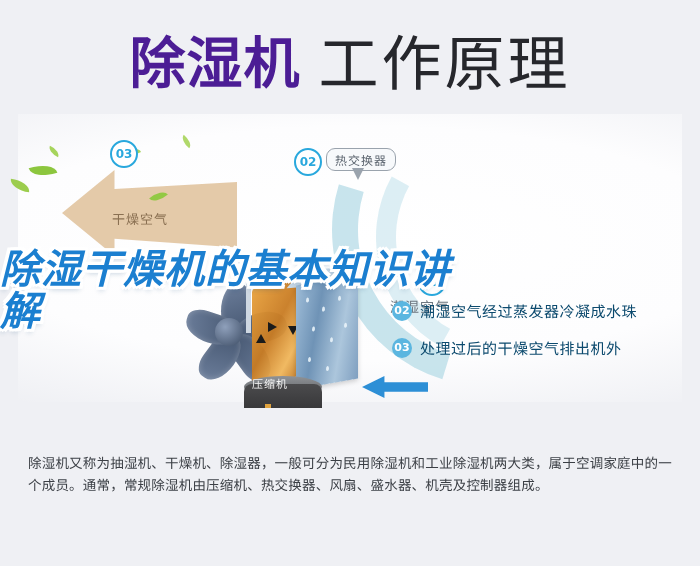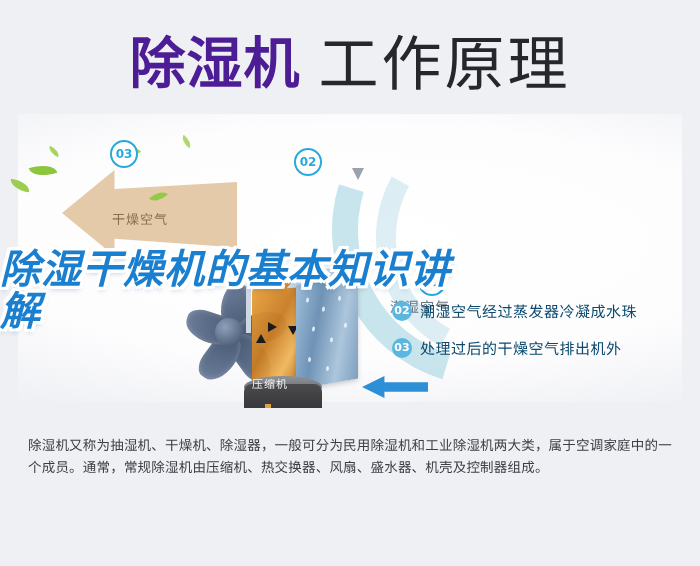--- a/index.html
+++ b/index.html
@@ -193,21 +193,21 @@
   .step{display:flex;align-items:center;gap:8px;margin-bottom:16px;}
   .step-badge{
     width:20px;height:20px;border-radius:50%;flex:0 0 20px;
     background:#5bb6e0;color:#ffffff;font-size:11px;font-weight:bold;
     display:flex;align-items:center;justify-content:center;
   }
   .step-text{font-size:15px;color:#0c4a6e;letter-spacing:.5px;}
 
   
   .body-copy{
-    position:absolute;left:28px;top:420px;width:648px;
+    position:absolute;left:28px;top:438px;width:648px;
   }
   .para{
     font-size:13.5px;line-height:22px;color:#3b3f45;
     letter-spacing:.2px;margin-bottom:14px;
   }
   .para .lead{font-weight:bold;color:#2f3338;}
 </style>
 </head>
 <body>
 
@@ -264,20 +264,21 @@
     <div class="comp-body"></div>
     <div class="drain"></div>
     <div class="comp-label">压缩机</div>
 
     <div class="humid-arrow"></div>
     <div class="lbl-humid">潮湿空气</div>
 
     <div class="badge-out b01">01</div>
     <div class="badge-out b02">02</div>
     <div class="badge-out b03">03</div>
+    <div class="callout">热交换器</div>
     <div class="callout-tail"></div>
   </div>
 
   <div class="overlay">
     <span class="overlay-line">除湿干燥机的基本知识讲</span>
     <span class="overlay-line">解</span>
   </div>
 
   <div class="steps">
     <div class="step">

